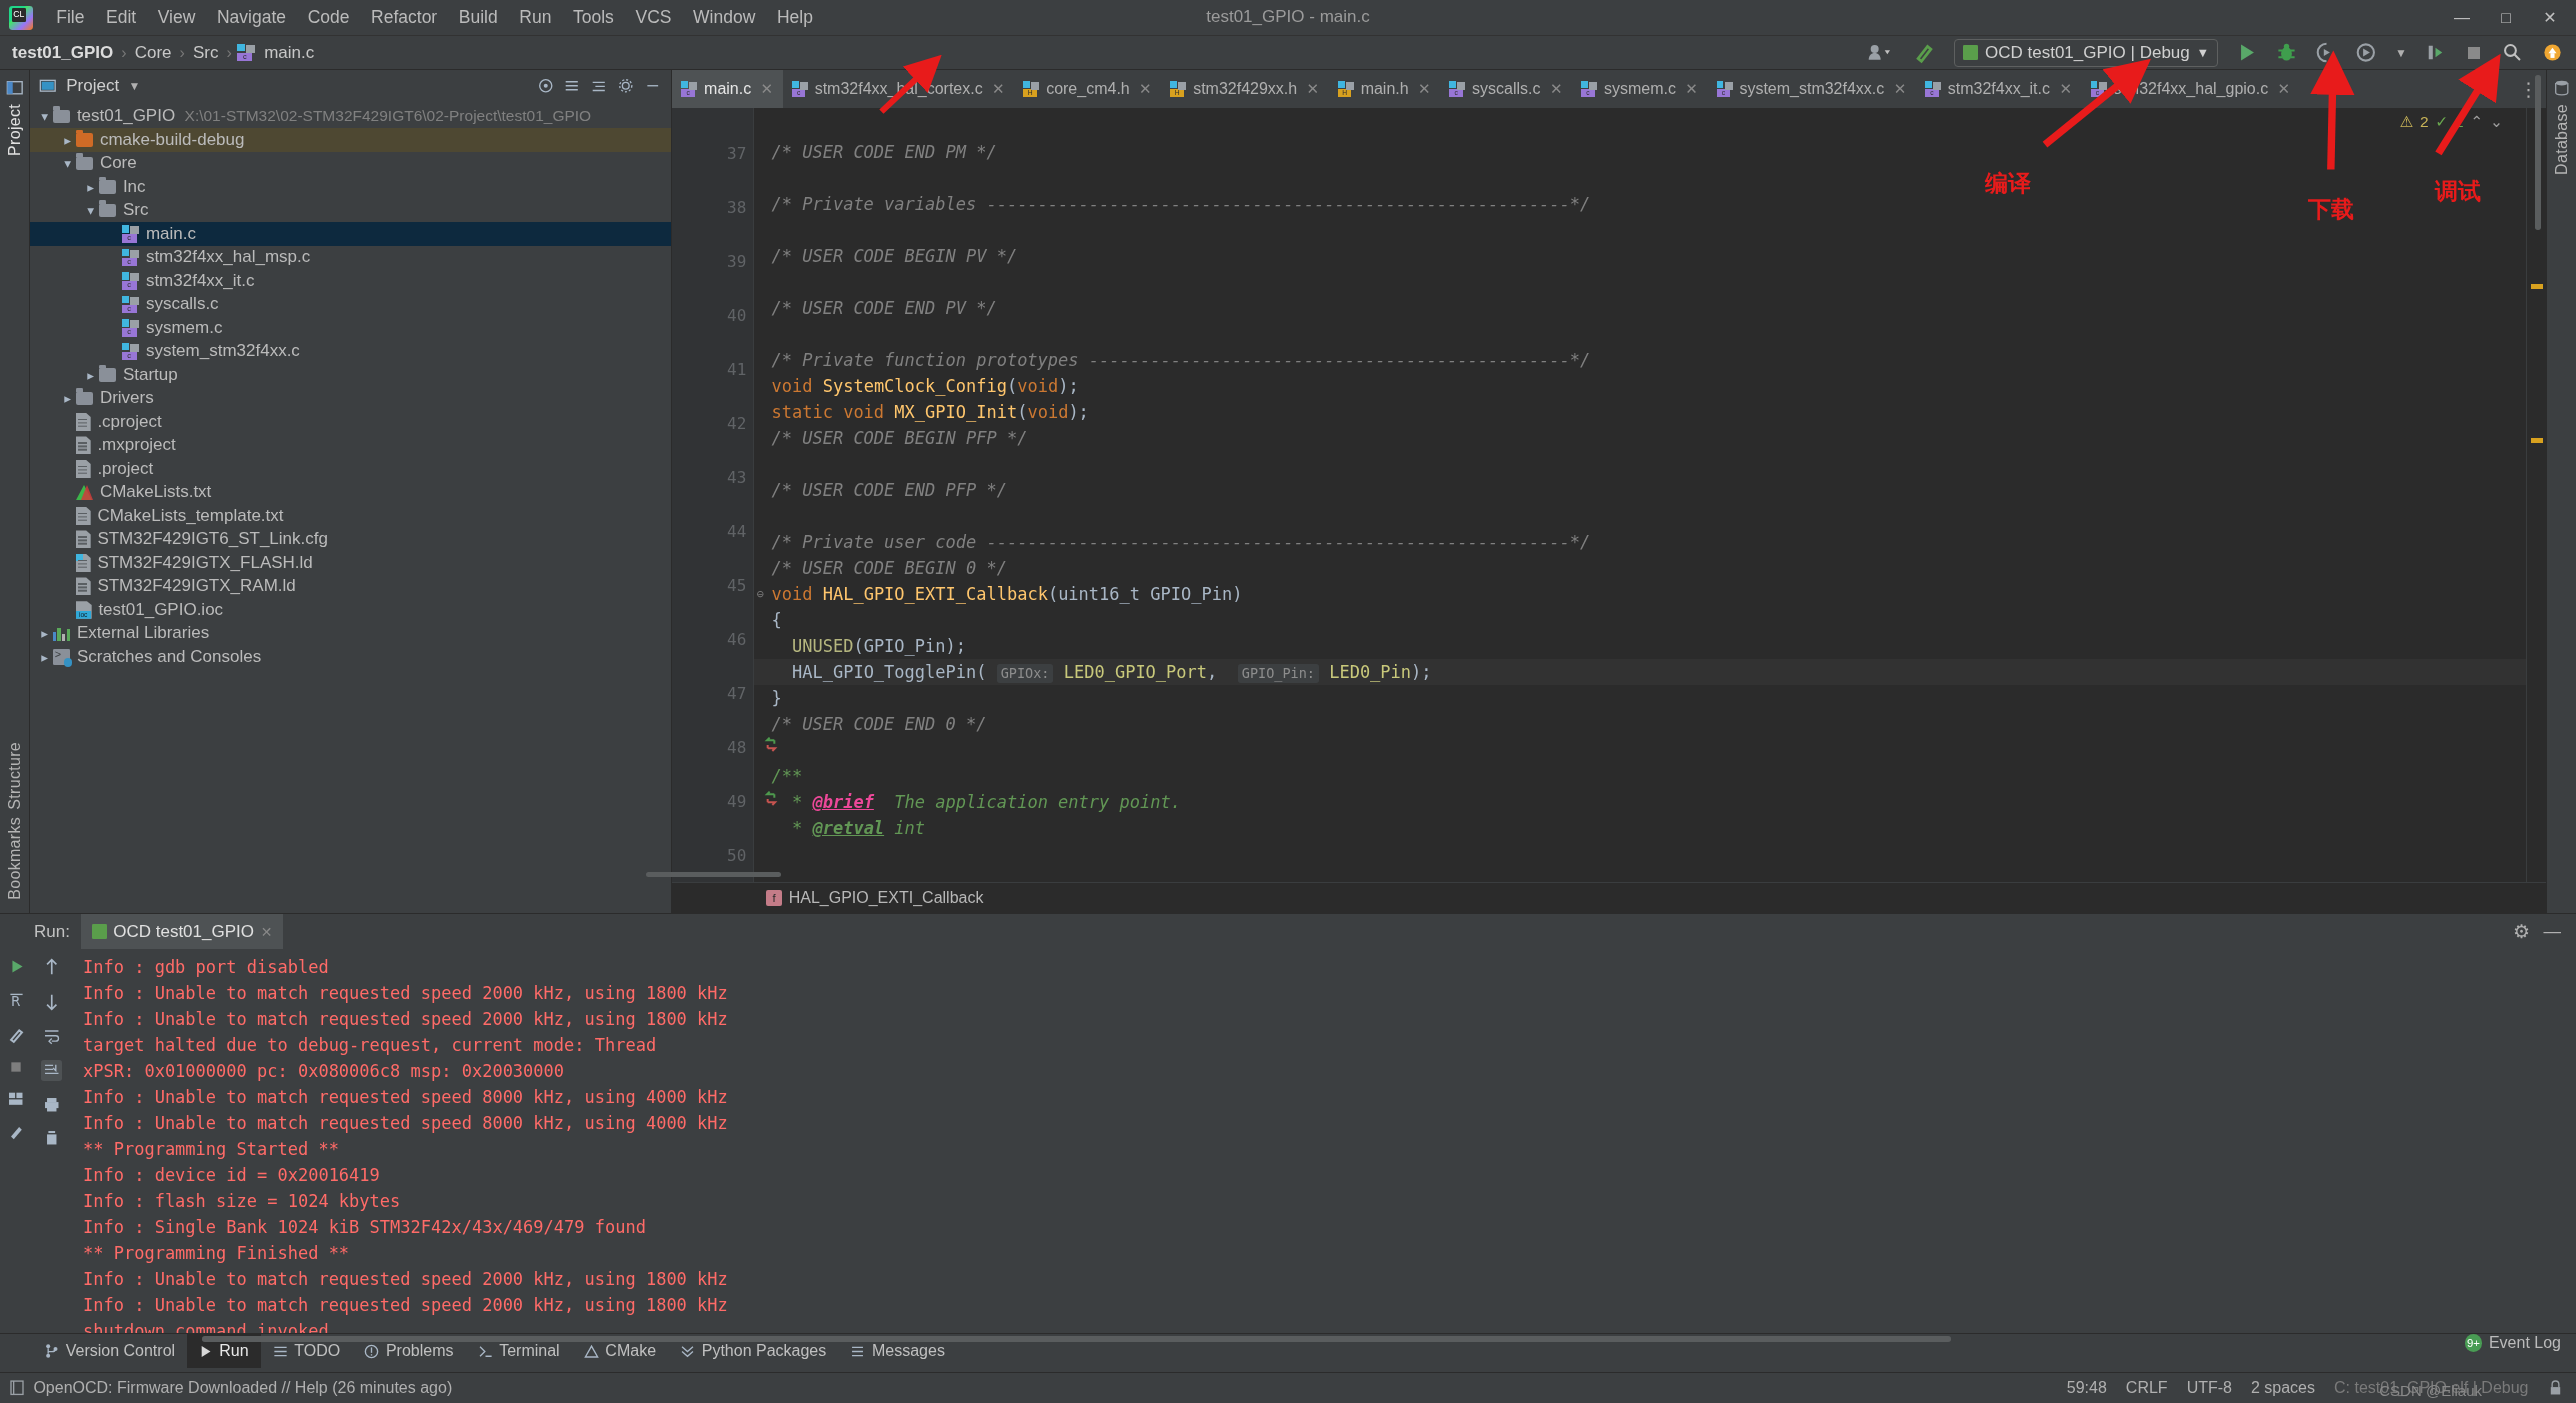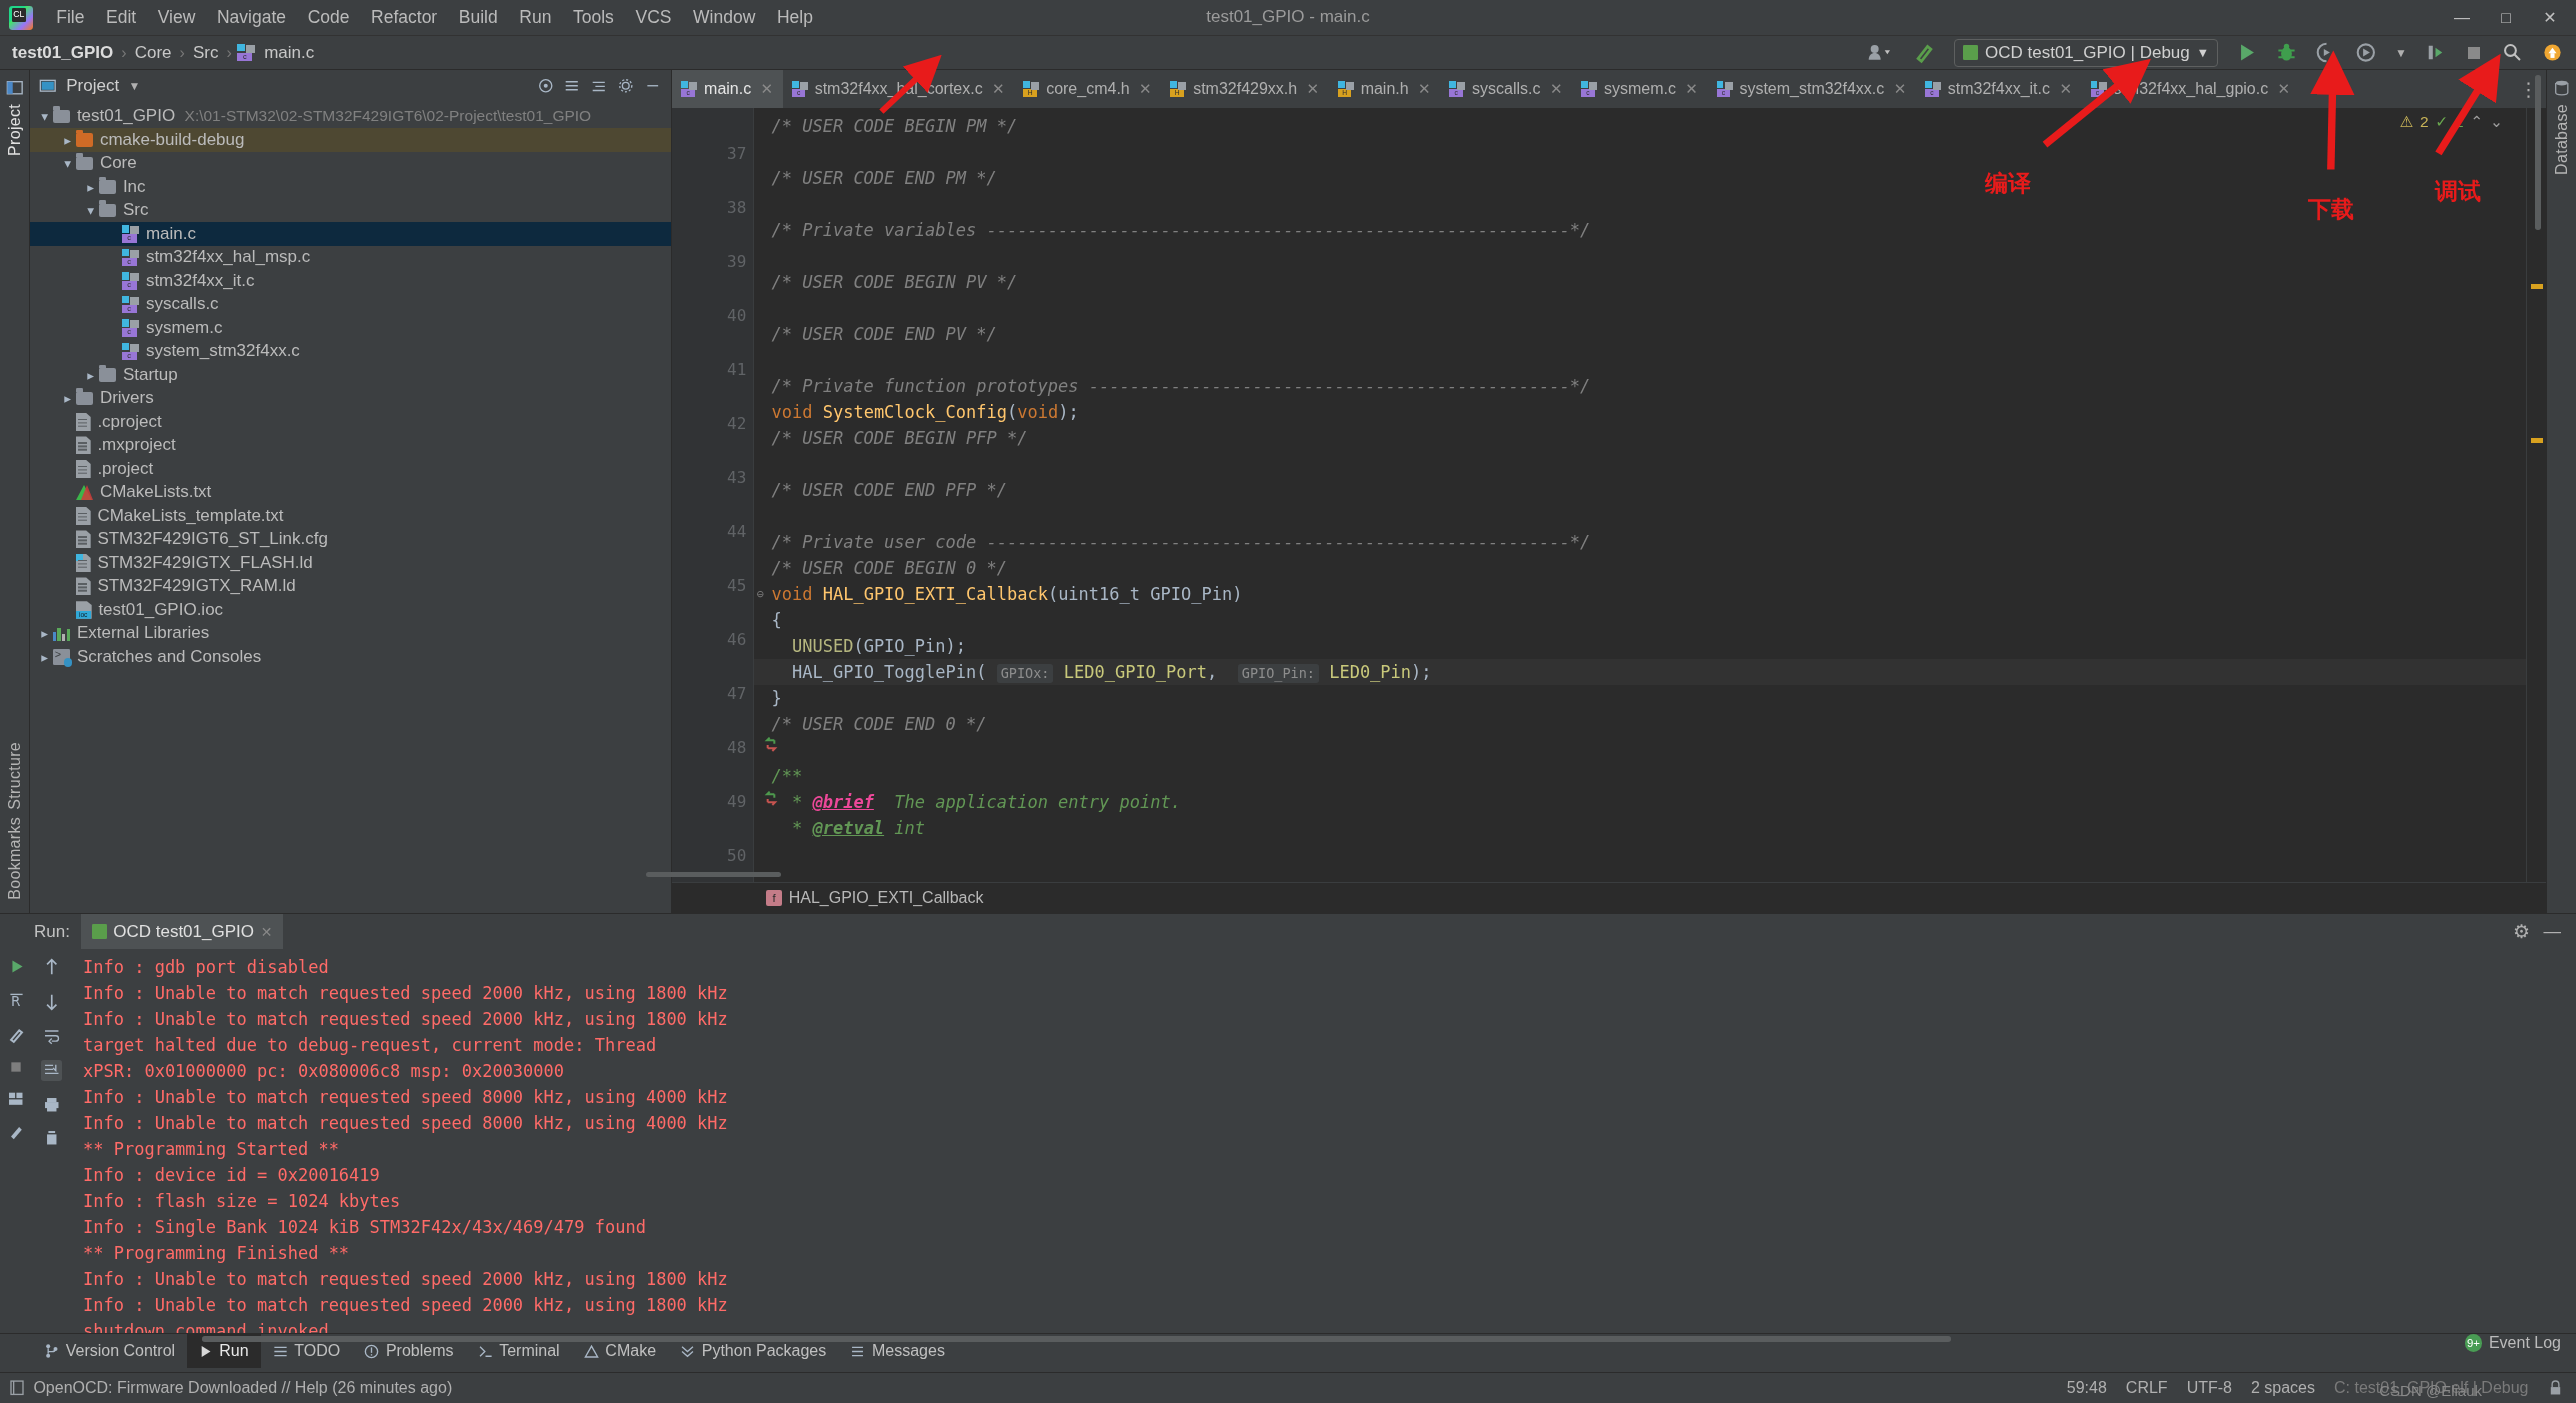--- a/index.html
+++ b/index.html
@@ -656,32 +656,32 @@
           <div class="gline mono">58</div>
           <div class="gline mono">59</div>
           <div class="gline mono">60</div>
           <div class="gline mono">61</div>
           <div class="gline mono">62</div>
           <div class="gline mono">63</div>
           <div class="gline mono">64</div>
           <div class="gline mono">65</div>
         </div>
       <div id="code">
-          <div class="cline mono"><span class="cmt">/* USER CODE BEGIN PM */</span></div>
           <div class="cline mono"></div>
           <div class="cline mono"><span class="cmt">/* USER CODE END PM */</span></div>
           <div class="cline mono"></div>
           <div class="cline mono"><span class="cmt">/* Private variables ---------------------------------------------------------*/</span></div>
           <div class="cline mono"></div>
           <div class="cline mono"><span class="cmt">/* USER CODE BEGIN PV */</span></div>
           <div class="cline mono"></div>
           <div class="cline mono"><span class="cmt">/* USER CODE END PV */</span></div>
           <div class="cline mono"></div>
           <div class="cline mono"><span class="cmt">/* Private function prototypes -----------------------------------------------*/</span></div>
           <div class="cline mono"><span class="kw">void</span> <span class="fn">SystemClock_Config</span><span class="punct">(</span><span class="kw">void</span><span class="punct">);</span></div>
+          <div class="cline mono"><span class="kw">static void</span> <span class="fn">MX_GPIO_Init</span><span class="punct">(</span><span class="kw">void</span><span class="punct">);</span></div>
           <div class="cline mono"><span class="cmt">/* USER CODE BEGIN PFP */</span></div>
           <div class="cline mono"></div>
           <div class="cline mono"><span class="cmt">/* USER CODE END PFP */</span></div>
           <div class="cline mono"></div>
           <div class="cline mono"><span class="cmt">/* Private user code ---------------------------------------------------------*/</span></div>
           <div class="cline mono"><span class="cmt">/* USER CODE BEGIN 0 */</span></div>
           <div class="cline mono"><span class="fold">⊖</span><span class="kw">void</span> <span class="fn">HAL_GPIO_EXTI_Callback</span><span class="punct">(</span><span class="type">uint16_t GPIO_Pin</span><span class="punct">)</span></div>
           <div class="cline mono"><span class="punct">{</span></div>
           <div class="cline mono">  <span class="macro">UNUSED</span><span class="punct">(GPIO_Pin);</span></div>
           <div class="cline mono curr">  <span class="punct">HAL_GPIO_TogglePin(</span> <span class="hintp">GPIOx:</span> <span class="cnst">LED0_GPIO_Port</span><span class="punct">,</span>  <span class="hintp">GPIO_Pin:</span> <span class="cnst">LED0_Pin</span><span class="punct">);</span></div>

